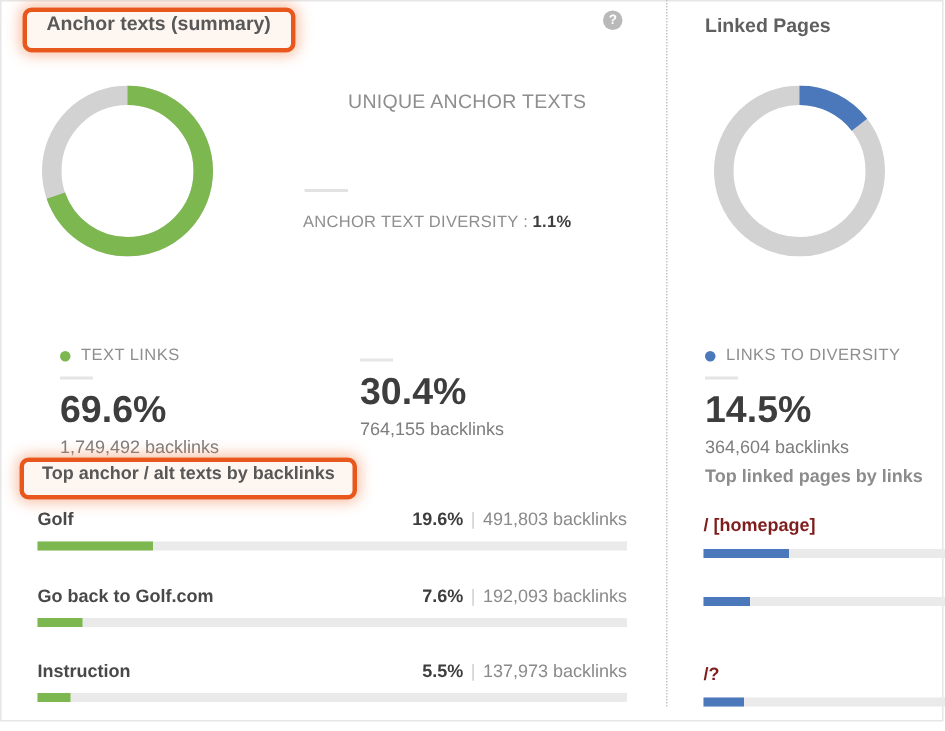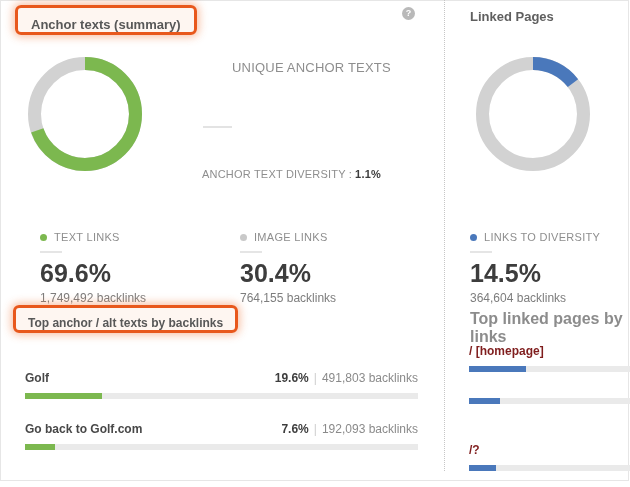--- a/index.html
+++ b/index.html
@@ -3,21 +3,21 @@
 <meta charset="utf-8">
 <style>
   * { margin:0; padding:0; box-sizing:border-box; }
   html,body { background:#fff; }
   body { font-family:"Liberation Sans","DejaVu Sans",sans-serif; }
   .page { position:relative; width:630px; height:487px; background:#fff; overflow:hidden; }
   .frame { position:absolute; left:0; top:0; width:629px; height:481px; border:1px solid #e6e6e6; pointer-events:none; }
   .vdivider { position:absolute; left:444px; top:0; height:471px; width:0; border-left:1px dotted #c6c6c6; }
 
   
-  .hl { position:absolute; display:inline-flex; align-items:flex-end;
+  .hl { position:absolute; display:inline-flex; align-items:flex-start;
         border:3px solid #e8581c; border-radius:6px; background:rgba(253,242,236,.72);
         box-shadow:0 0 9px 2px rgba(240,118,58,.45); font-weight:bold; color:#585858; }
   .hl1 { left:15px; top:5px; height:30px; padding:0 13px; font-size:13px; }
   .hl2 { left:13px; top:305px; height:28px; padding:0 12px; font-size:12px; }
 
   .help { position:absolute; left:402px; top:7px; width:13px; height:13px; border-radius:50%;
           background:#b9b9b9; color:#fff; font-size:9px; font-weight:bold; text-align:center;
           line-height:13px; cursor:pointer; }
 
   .panel-title-r { position:absolute; left:470px; top:9px; font-size:13px; font-weight:bold; color:#5f5f5f; }
@@ -26,40 +26,40 @@
   .donut1 { left:28px; top:57px; }
   .donut2 { left:476px; top:57px; }
   .ring-bg { fill:none; stroke:#d2d2d2; stroke-width:13; }
   .ring-fg { fill:none; stroke-width:13; }
   .ring-fg.green { stroke:#7cb84f; }
   .ring-fg.blue  { stroke:#4a78bb; }
 
   .uat-label { position:absolute; left:202px; top:60px; font-size:13px; color:#8e8e8e; letter-spacing:.2px;margin-left:30px; }
   .uat-value { position:absolute; left:200px; top:76px; font-size:28px; font-weight:bold; color:#3d3d3d; }
   .uat-div   { position:absolute; left:203px; top:126px; width:29px; height:2px; background:#e3e3e3; }
-  .diversity { position:absolute; left:202px; top:142px; font-size:11px; color:#8e8e8e; letter-spacing:.2px;margin-top:26px; }
+  .diversity { position:absolute; left:202px; top:142px; font-size:11px; color:#8e8e8e; letter-spacing:.2px; }
   .diversity b { color:#3d3d3d; margin-left:3px; }
 
   .legend { position:absolute; top:197px; width:190px;margin-top:34px; }
   .legend1 { left:40px; } .legend2 { left:240px; } .legend3 { left:470px; }
   .legend-head { display:flex; align-items:center; gap:7px; font-size:11px; color:#8e8e8e; letter-spacing:.3px; }
   .dot { width:7px; height:7px; border-radius:50%; flex:0 0 auto; }
   .dot.green { background:#7cb84f; } .dot.gray { background:#c9c9c9; } .dot.blue { background:#4a78bb; }
   .legend-div { width:22px; height:2px; background:#e5e5e5; margin:8px 0 6px; }
   .legend-pct { font-size:25px; font-weight:bold; color:#3d3d3d; }
   .legend-bk  { font-size:12px; color:#7d7d7d; margin-top:3px; }
 
-  .sec-title-r { position:absolute; left:470px; top:310px; font-size:16px; font-weight:bold; color:#8c8c8c; }
+  .sec-title-r { position:absolute; left:470px; top:310px; font-size:12px; font-weight:bold; color:#8c8c8c; }
 
   .rowitem { position:absolute; width:393px; }
   .row-l { left:25px; }
   .row-r { left:469px; }
   .rowline { display:flex; justify-content:space-between; align-items:baseline; font-size:12px; line-height:14px; }
   .rowlabel { font-weight:bold; color:#484848; }
-  .rowright { color:#8a8a8a; white-space:nowrap;margin-top:32px; }
+  .rowright { color:#8a8a8a; white-space:nowrap; }
   .rowpct { font-weight:bold; color:#3d3d3d; }
   .rowsep { color:#cfcfcf; margin:0 5px; font-weight:normal; }
   .bar { height:6px; background:#eaeaea; margin-top:8px; }
   .bar-fill { height:100%; }
   .bar-fill.green { background:#7cb84f; }
   .bar-fill.blue  { background:#4a78bb; }
   .pagelink { font-size:12px; font-weight:bold; color:#7f1d1d; text-decoration:none; cursor:pointer; }
   .row-r .bar { margin-top:7px; }
 </style>
 </head>
@@ -89,24 +89,20 @@
     <div class="legend-head">
       <span class="dot green"></span>
       <span>TEXT LINKS</span>
     </div>
     <div class="legend-div"></div>
     <div class="legend-pct">69.6%</div>
     <div class="legend-bk">1,749,492 backlinks</div>
   </div>
 
   <div class="legend legend2">
-    <div class="legend-head">
-      <span class="dot gray"></span>
-      <span>IMAGE LINKS</span>
-    </div>
     <div class="legend-div"></div>
     <div class="legend-pct">30.4%</div>
     <div class="legend-bk">764,155 backlinks</div>
   </div>
 
   <div class="hl hl2">
     <span>Top anchor / alt texts by backlinks</span>
   </div>
 
   <div class="rowitem row-l" style="top:339px">
@@ -122,20 +118,29 @@
   <div class="rowitem row-l" style="top:390px">
     <div class="rowline">
       <span class="rowlabel">Go back to Golf.com</span>
       <span class="rowright"><span class="rowpct">7.6%</span><span class="rowsep">|</span><span>192,093 backlinks</span></span>
     </div>
     <div class="bar">
         <div class="bar-fill green" style="width: 7.6%;"></div>
       </div>
   </div>
 
+  <div class="rowitem row-l" style="top:440px">
+    <div class="rowline">
+      <span class="rowlabel">Instruction</span>
+      <span class="rowright"><span class="rowpct">5.5%</span><span class="rowsep">|</span><span>137,973 backlinks</span></span>
+    </div>
+    <div class="bar">
+        <div class="bar-fill green" style="width: 5.5%;"></div>
+      </div>
+  </div>
 
   <div class="panel-title-r">Linked Pages</div>
 
   <svg class="donut donut2" width="114" height="114">
     <circle class="ring-bg" cx="57" cy="57" r="50.5"></circle>
     <circle class="ring-fg blue" cx="57" cy="57" r="50.5" transform="rotate(-90 57 57)" stroke-dasharray="46.008624411822524 317.3008580125691"></circle>
   </svg>
 
   <div class="legend legend3">
     <div class="legend-head">

